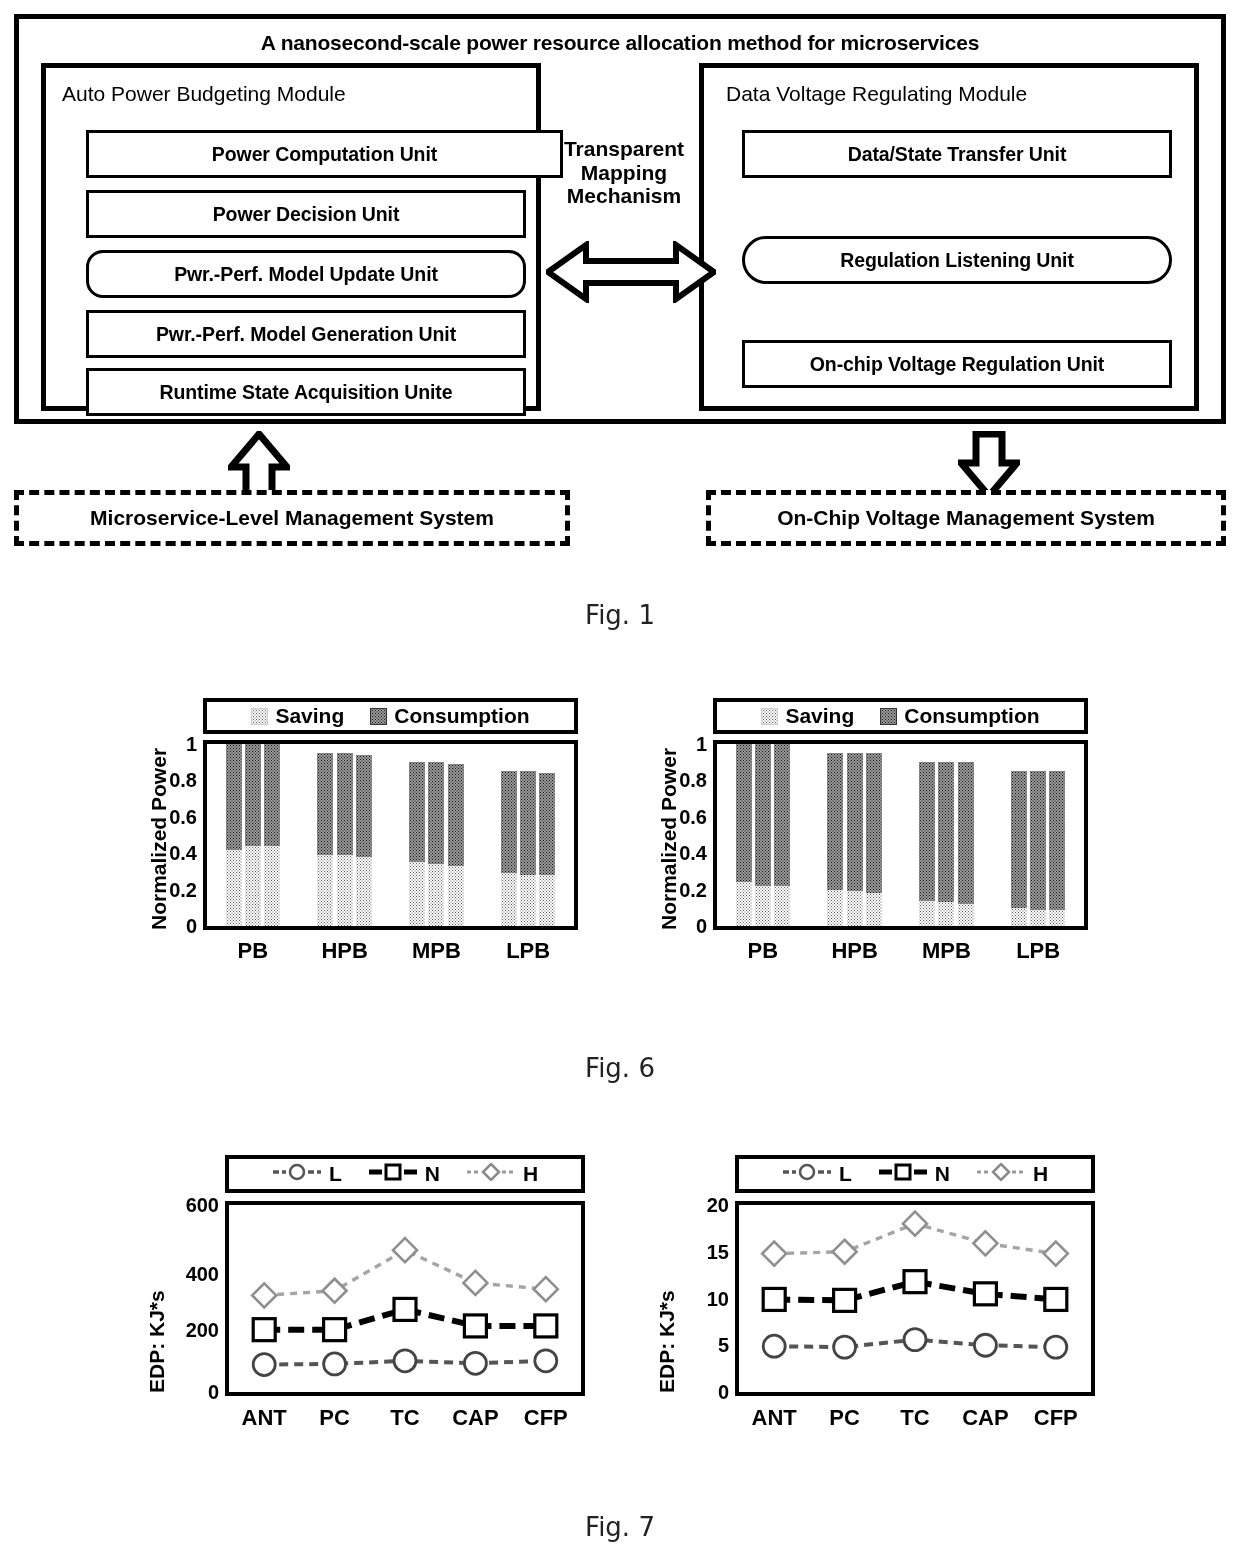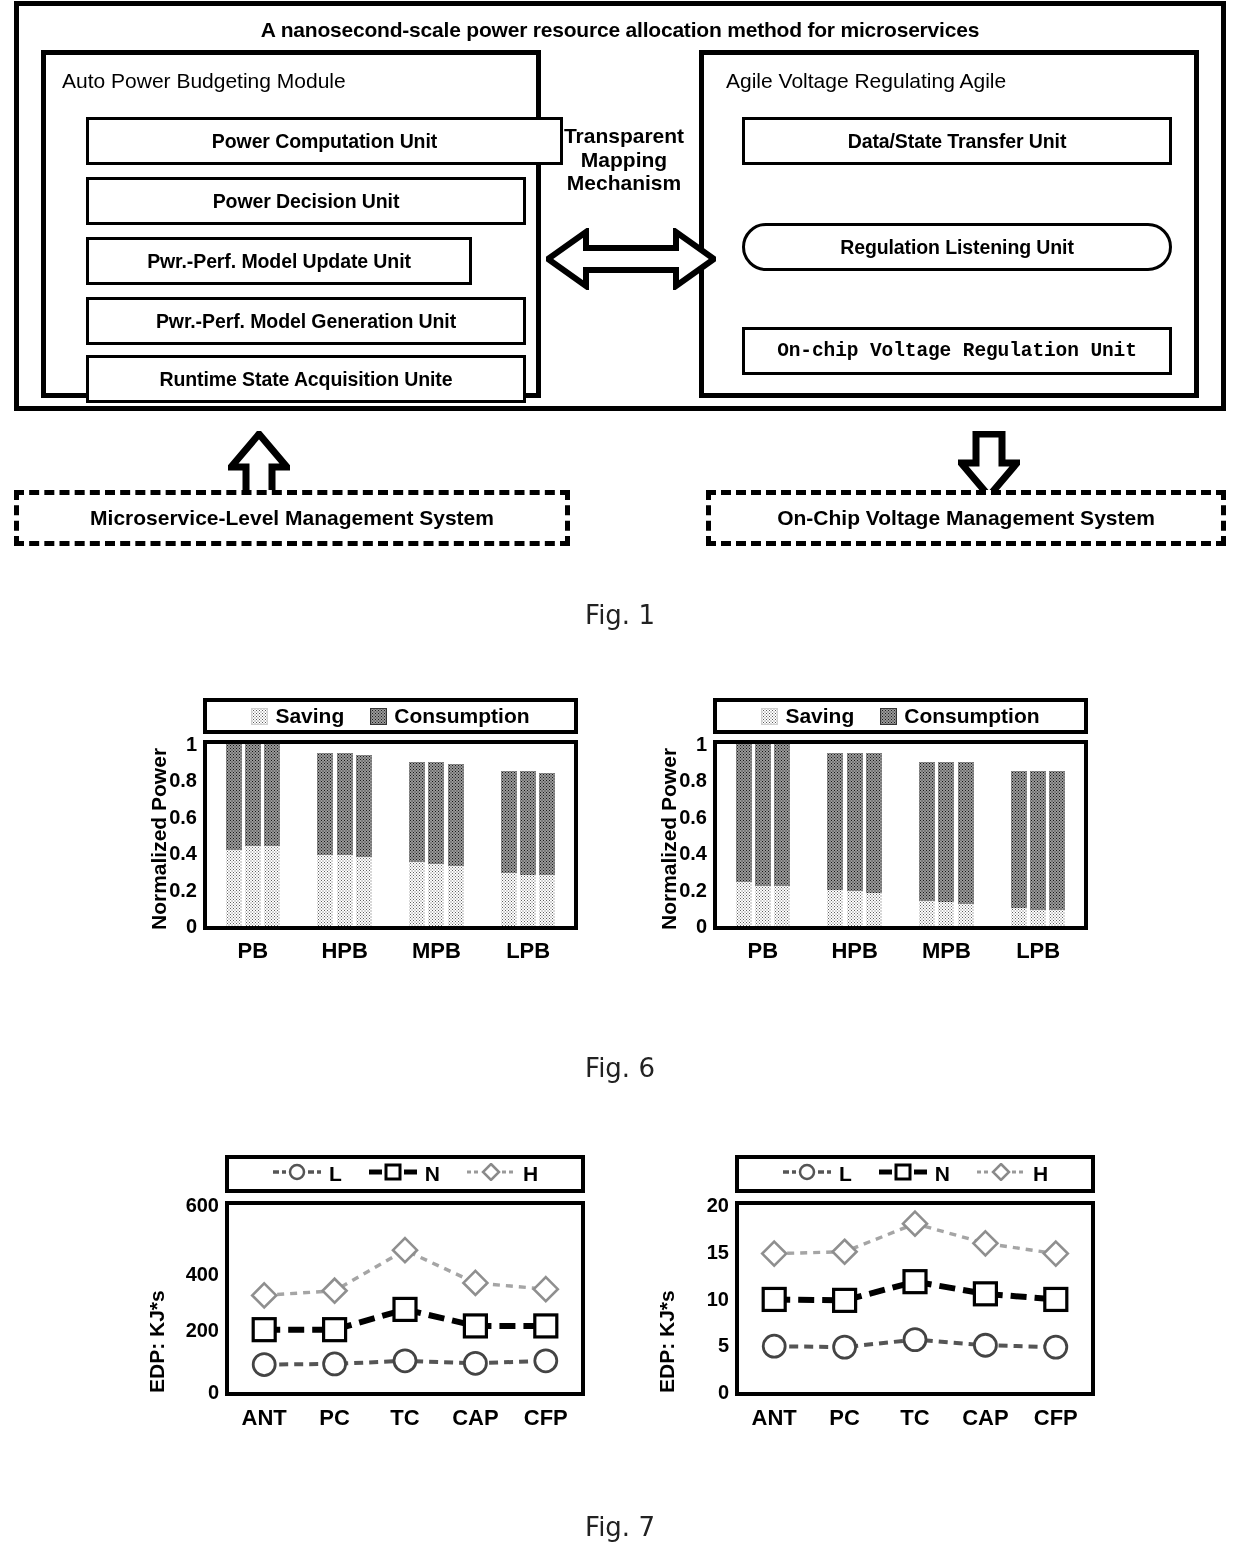--- a/index.html
+++ b/index.html
@@ -14,21 +14,21 @@
     position: relative;
     font-family: "Liberation Sans", sans-serif;
     color: #000000;
     overflow: hidden;
   }
   .page { position: relative; width: 1240px; height: 1563px; }
 
   
   #fig5 {
     position: absolute;
-    left: 14px; top: 1px;
+    left: 14px; top: 14px;
     width: 1212px; height: 410px;
     border: 5px solid #000;
     box-sizing: border-box;
     background: #fff;
   }
   #fig5-title {
     position: absolute;
     left: 0; top: 12px;
     width: 100%;
     text-align: center;
@@ -62,27 +62,27 @@
     align-items: center;
     justify-content: center;
     font-size: 19.5px;
     font-weight: bold;
     white-space: nowrap;
     letter-spacing: -0.1px;
   }
   
   #u-l0 { left: 40px; top: 62px;  width: 477px; height: 48px; }
   #u-l1 { left: 40px; top: 122px; width: 440px; height: 48px; }
-  #u-l2 { left: 40px; top: 182px; width: 386px; height: 48px; }
+  #u-l2 { left: 40px; top: 182px; width: 440px; height: 48px; border-radius: 17px; }
   #u-l3 { left: 40px; top: 242px; width: 440px; height: 48px; }
   #u-l4 { left: 40px; top: 300px; width: 440px; height: 48px; }
   
   #u-r0 { left: 38px; top: 62px;  width: 430px; height: 48px; }
   #u-r1 { left: 38px; top: 168px; width: 430px; height: 48px; border-radius: 24px; }
-  #u-r2 { left: 38px; top: 272px; width: 430px; height: 48px; font-family: Liberation Mono, monospace; }
+  #u-r2 { left: 38px; top: 272px; width: 430px; height: 48px; }
 
   #mapping-label {
     position: absolute;
     left: 530px; top: 118px;
     width: 150px;
     text-align: center;
     font-size: 21px;
     font-weight: bold;
     line-height: 1.12;
   }
@@ -232,21 +232,21 @@
     <div class="module" id="module-left">
       <div class="module-title">Auto Power Budgeting Module</div>
       <div class="unit" id="u-l0">Power Computation Unit</div>
       <div class="unit" id="u-l1">Power Decision Unit</div>
       <div class="unit" id="u-l2">Pwr.-Perf. Model Update Unit</div>
       <div class="unit" id="u-l3">Pwr.-Perf. Model Generation Unit</div>
       <div class="unit" id="u-l4">Runtime State Acquisition Unite</div>
     </div>
 
     <div class="module" id="module-right">
-      <div class="module-title">Agile Voltage Regulating Agile</div>
+      <div class="module-title">Data Voltage Regulating Module</div>
       <div class="unit" id="u-r0">Data/State Transfer Unit</div>
       <div class="unit" id="u-r1">Regulation Listening Unit</div>
       <div class="unit" id="u-r2">On-chip Voltage Regulation Unit</div>
     </div>
 
     <div id="mapping-label">
       <div>Transparent</div>
       <div>Mapping</div>
       <div>Mechanism</div>
     </div>

